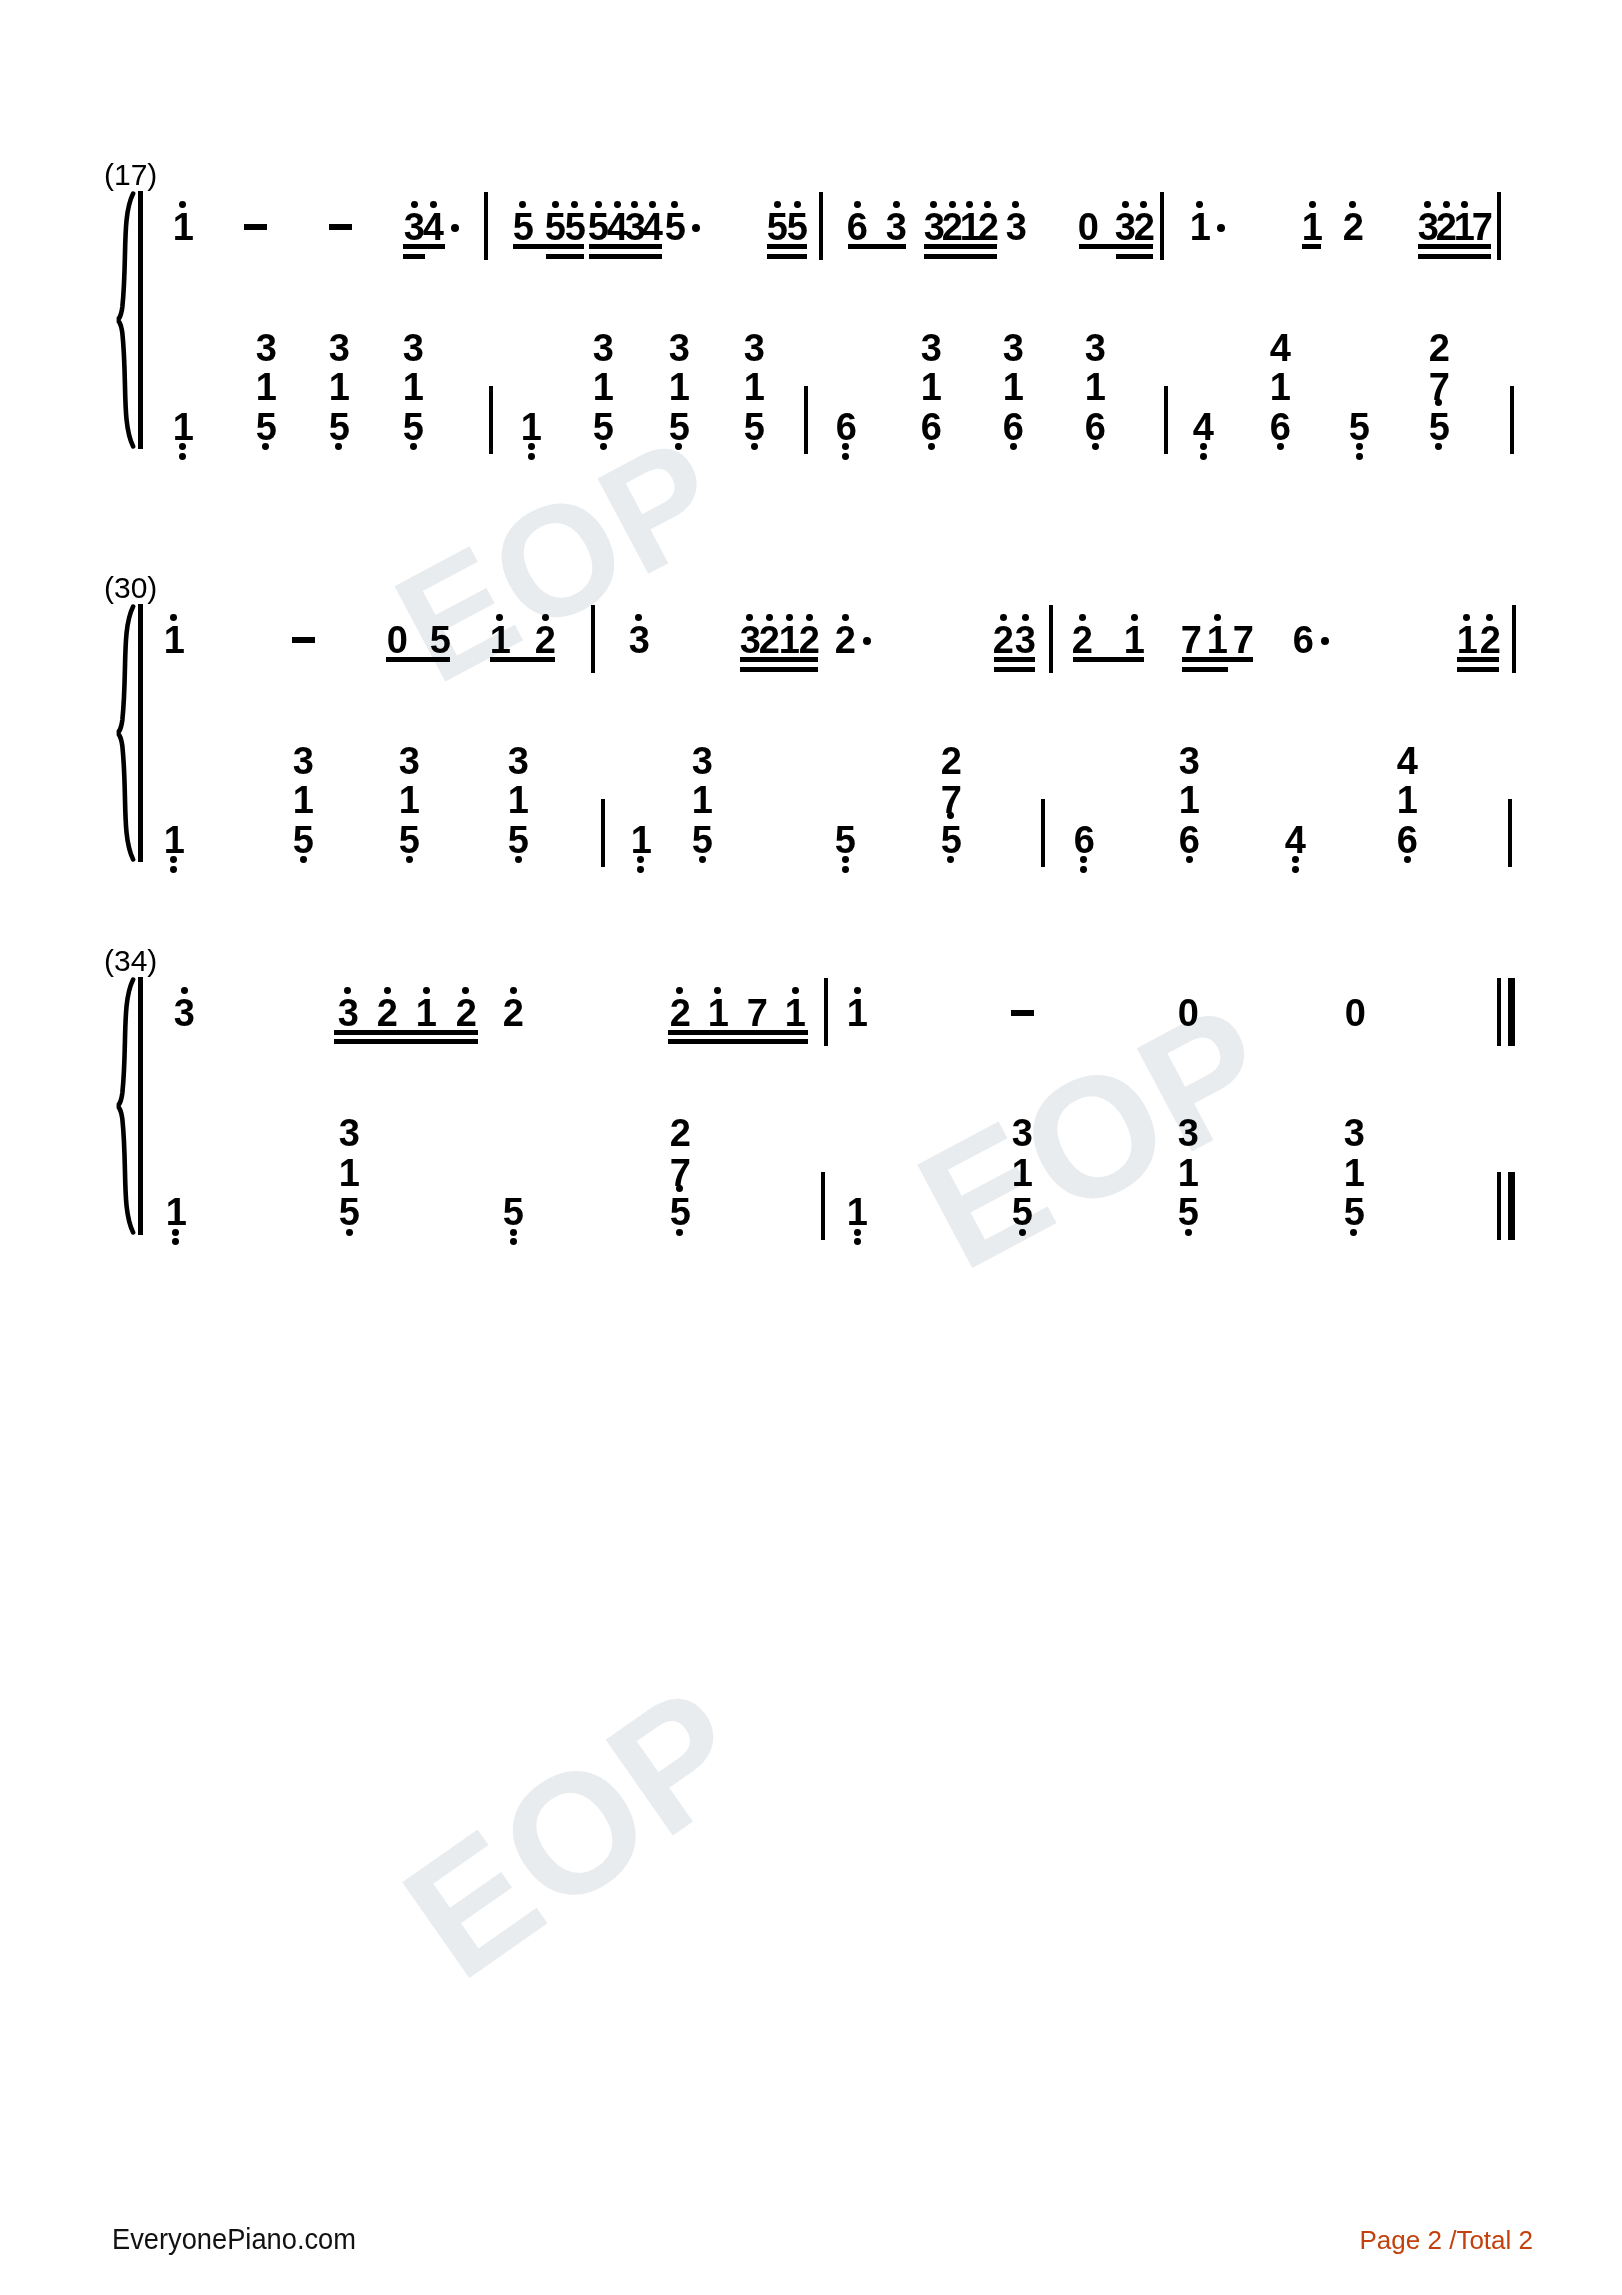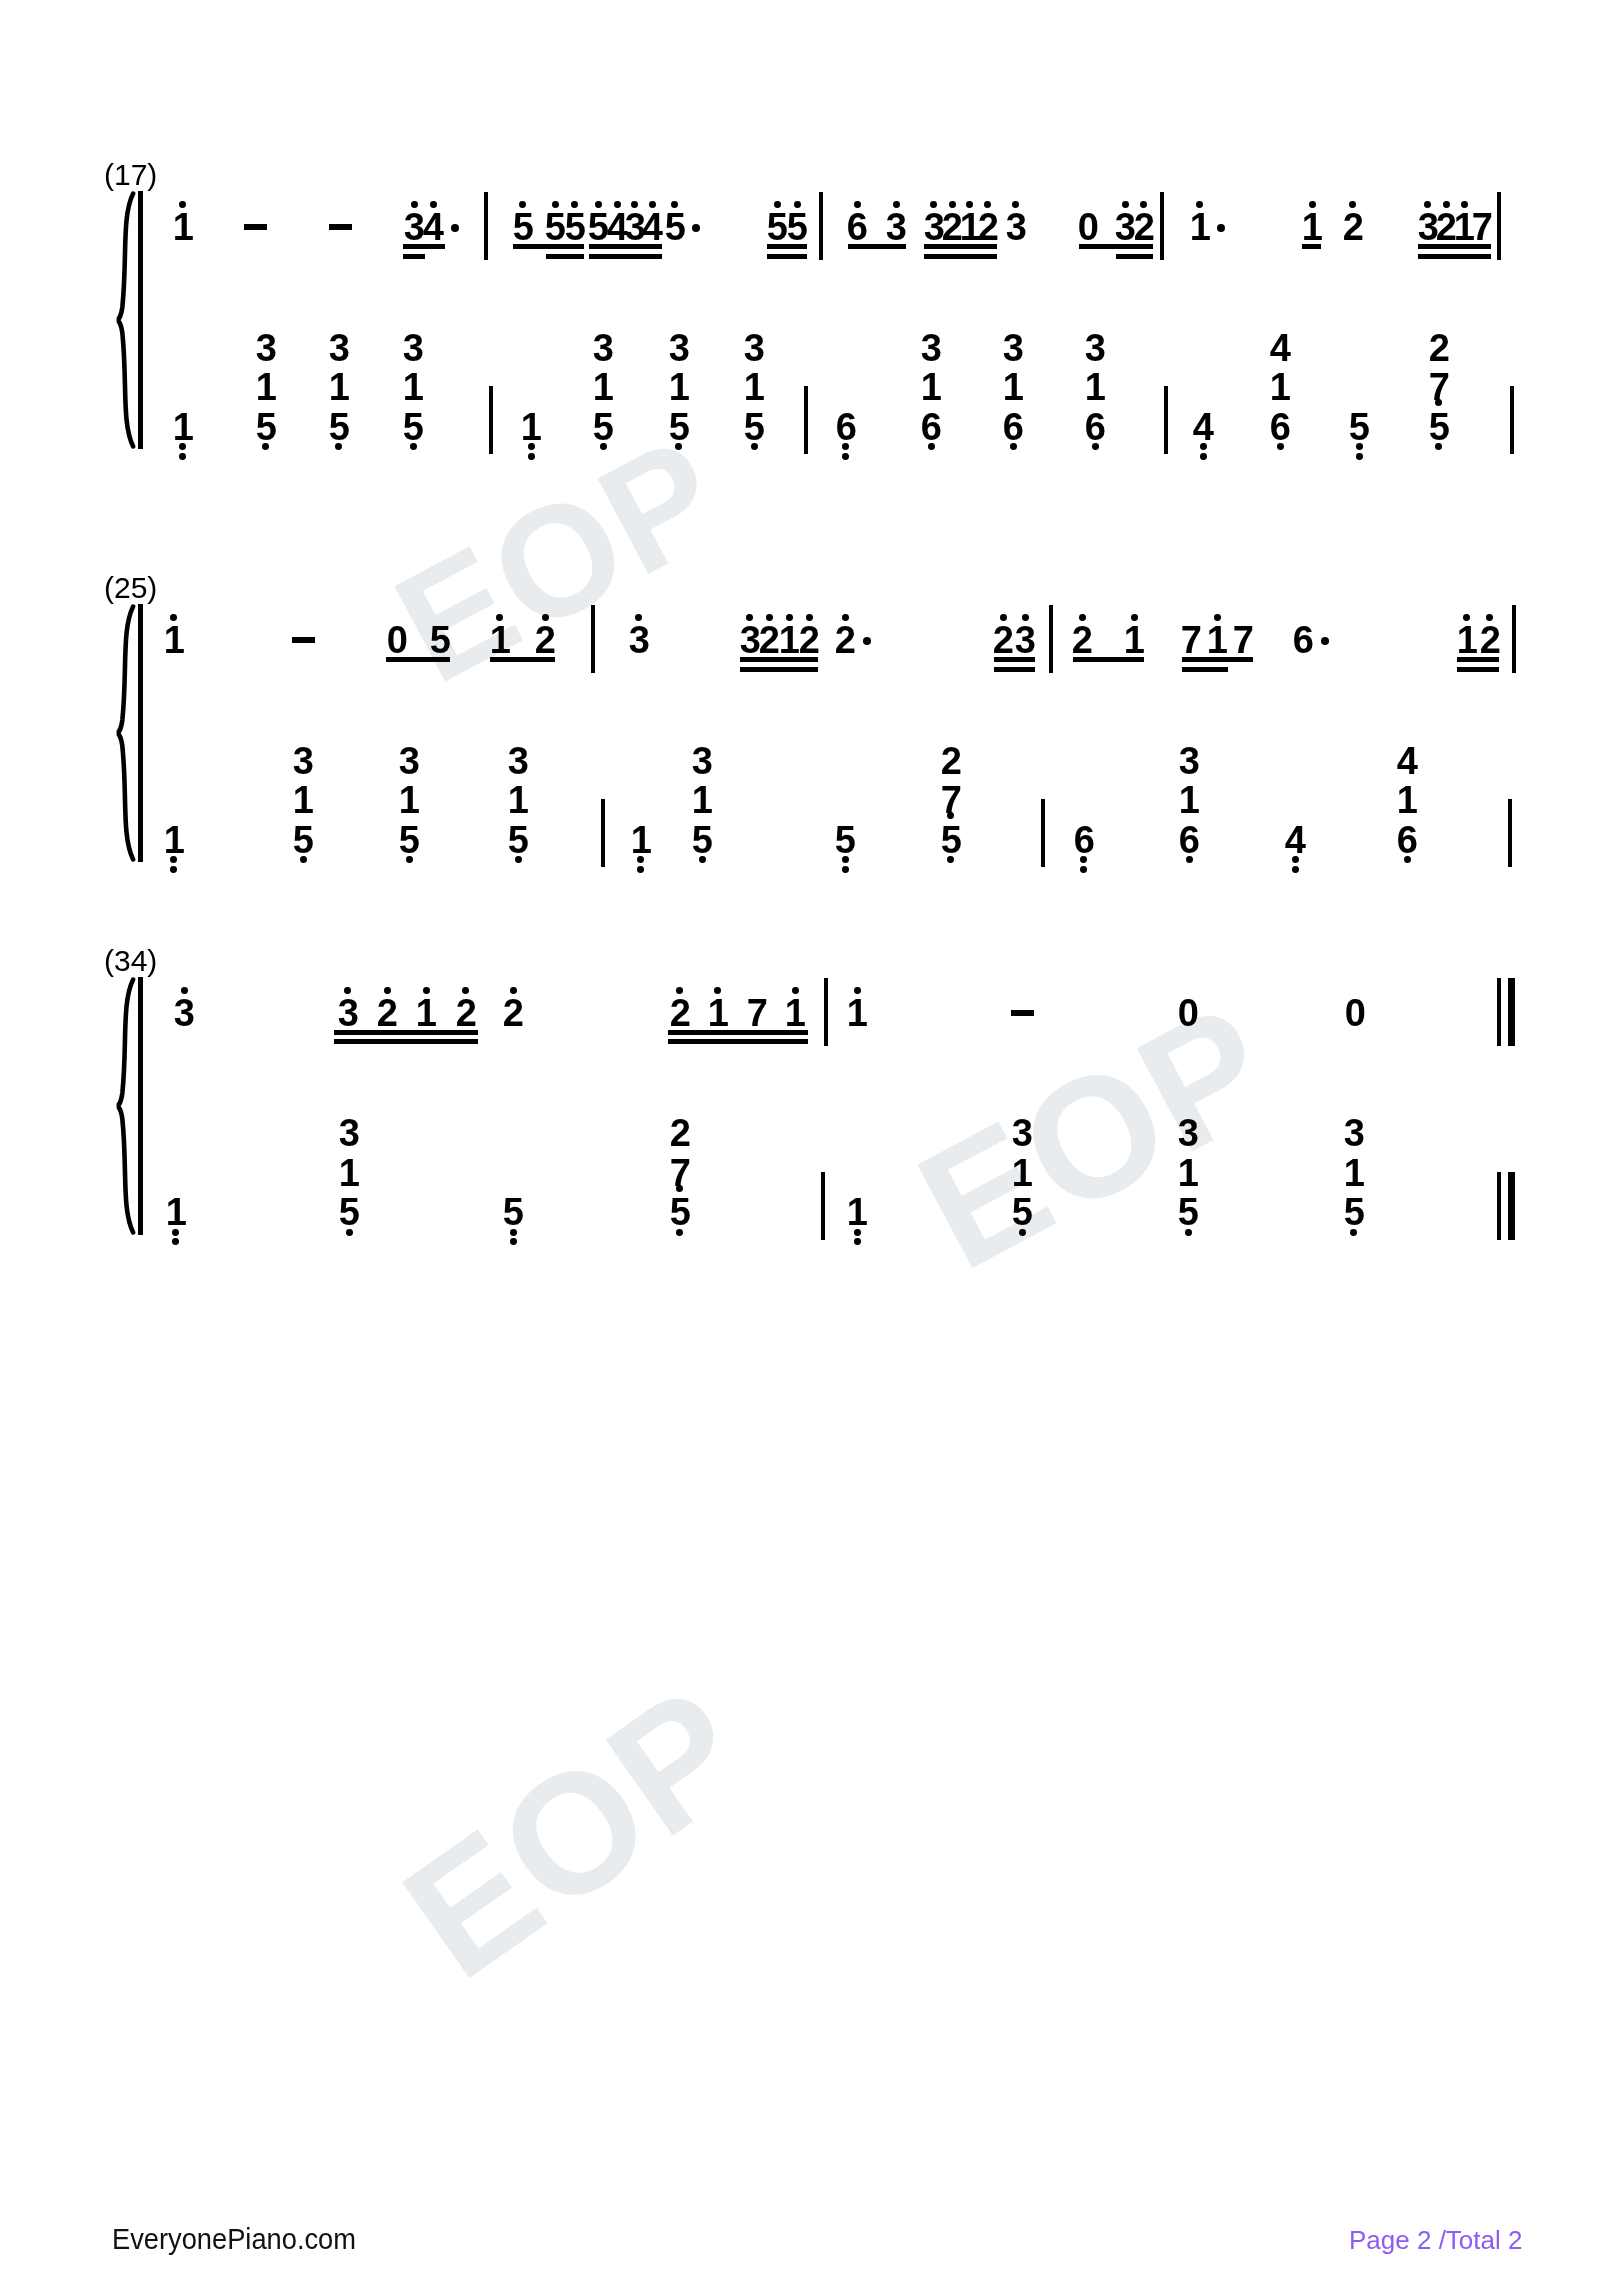--- a/index.html
+++ b/index.html
@@ -11,21 +11,21 @@
         line-height:38px;color:#000;z-index:2;letter-spacing:-0.7px}
   .dot{position:absolute;width:6.8px;height:6.8px;background:#000;border-radius:50%;z-index:2}
   .adot{position:absolute;width:8.2px;height:8.2px;background:#000;border-radius:50%;z-index:2}
   .beam{position:absolute;height:4.8px;background:#000;z-index:2}
   .bar{position:absolute;width:4.1px;background:#000;z-index:2}
   .dash{position:absolute;width:23px;height:5.5px;background:#000;z-index:2}
   .label{position:absolute;font-size:30px;font-weight:400;color:#000;z-index:2}
   .vline{position:absolute;width:4.8px;background:#000;z-index:2}
   .brace{position:absolute;z-index:2}
   .footer-l{position:absolute;font-size:29px;color:#111;z-index:2;transform:scaleX(.94);transform-origin:left bottom}
-  .footer-r{position:absolute;width:184px;text-align:left;font-size:26px;color:#8b5cf6;z-index:2}
+  .footer-r{position:absolute;width:184px;text-align:right;font-size:26px;color:#c2410c;z-index:2}
 </style>
 </head>
 <body>
 
 <div id="sheet">
   <div class="footer-l" style="left:112px;top:2223px">EveryonePiano.com</div>
   <div class="footer-r" style="left:1349px;top:2225px">Page 2 /Total 2</div>
 <div class="wm" style="left: 559px; top: 560px; font-size: 157px; color: rgb(232, 236, 239); transform: translate(-50%, -50%) rotate(-28deg);">EOP</div>
     <div class="wm" style="left: 1095px; top: 1136px; font-size: 170px; color: rgb(232, 236, 239); transform: translate(-50%, -50%) rotate(-28deg);">EOP</div>
     <div class="wm" style="left: 575px; top: 1832px; font-size: 170px; color: rgb(232, 236, 239); transform: translate(-50%, -50%) rotate(-35deg);">EOP</div>
@@ -174,21 +174,21 @@
     <div class="dot" style="left: 1356px; top: 453px;"></div>
     <div class="note" style="left: 1424px; top: 329px;">2</div>
     <div class="note" style="left: 1424px; top: 368px;">7</div>
     <div class="note" style="left: 1424px; top: 408px;">5</div>
     <div class="dot" style="left: 1435px; top: 399px;"></div>
     <div class="dot" style="left: 1435px; top: 443px;"></div>
     <div class="bar" style="left: 489px; top: 386px; height: 68px;"></div>
     <div class="bar" style="left: 804px; top: 386px; height: 68px;"></div>
     <div class="bar" style="left: 1164px; top: 386px; height: 68px;"></div>
     <div class="bar" style="left: 1510px; top: 386px; height: 68px;"></div>
-    <div class="label" style="left: 104px; top: 571px;">(25)</div>
+    <div class="label" style="left: 104px; top: 571px;">(30)</div>
     <div class="brace" style="left: 113px; top: 604px; width: 23px; height: 258px;"><svg width="100%" height="100%" viewBox="0 0 32 100" preserveAspectRatio="none">
         <path d="M28 1 C12 10 20 26 13 45 C11 49 7 50 5 50 C7 50 11 51 13 55 C20 74 12 90 28 99" fill="none" stroke="#000" stroke-width="4.6" stroke-linecap="round" vector-effect="non-scaling-stroke"></path>
       </svg></div>
     <div class="vline" style="left: 138px; top: 604px; height: 258px;"></div>
     <div class="note" style="left: 159px; top: 621px;">1</div>
     <div class="dot" style="left: 170px; top: 614px;"></div>
     <div class="dash" style="left: 292px; top: 637px;"></div>
     <div class="note" style="left: 382px; top: 621px;">0</div>
     <div class="note" style="left: 425px; top: 621px;">5</div>
     <div class="note" style="left: 485px; top: 621px;">1</div>

